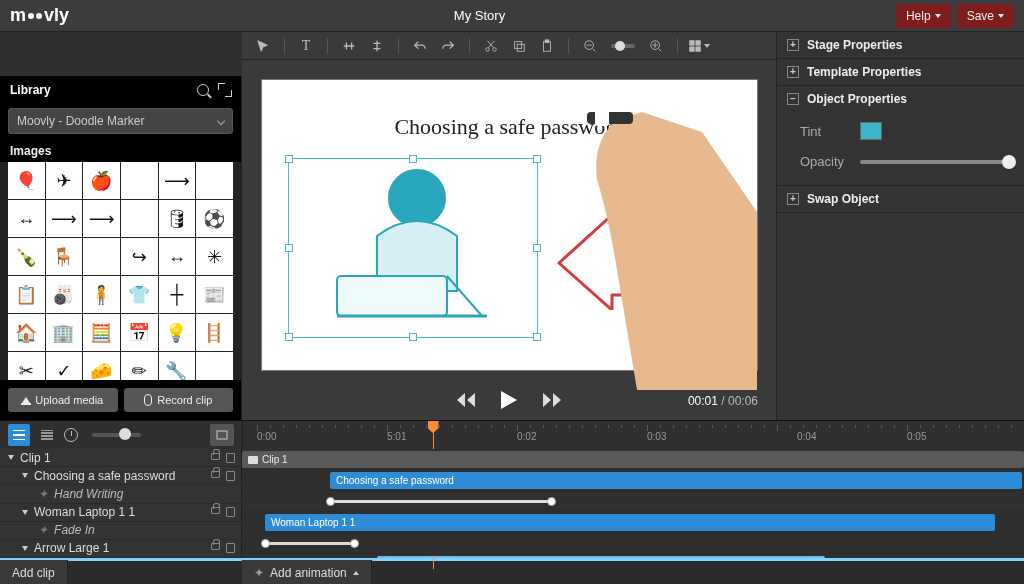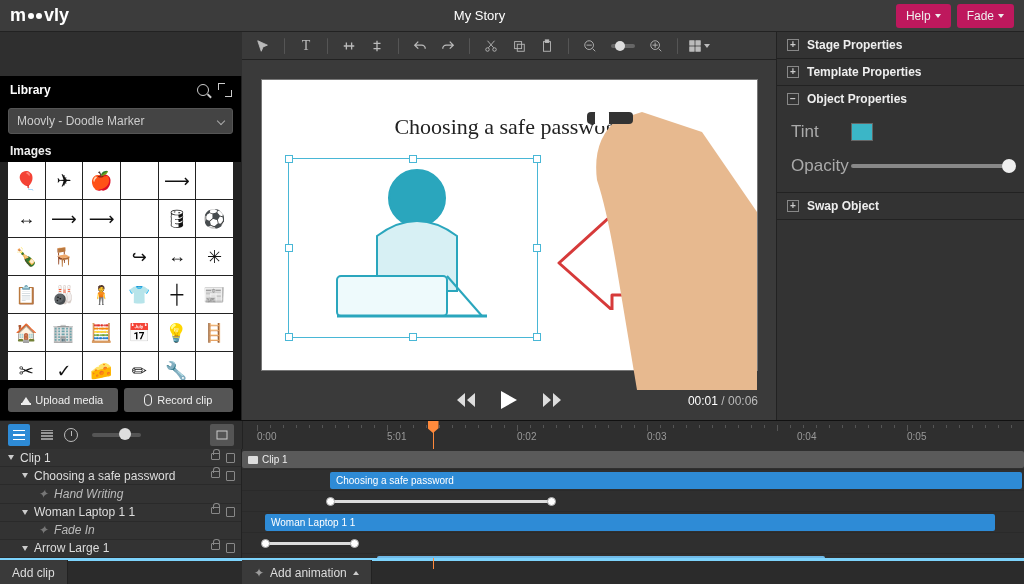--- a/index.html
+++ b/index.html
@@ -3,21 +3,21 @@
 <meta charset="utf-8">
 <style>
   * { box-sizing: border-box; margin: 0; padding: 0; font-family: "Helvetica Neue", Arial, sans-serif; }
   body { width: 1024px; height: 584px; background: #2f2f2f; color: #ddd; font-size: 12px; overflow: hidden; }
 
   
   .topbar { height: 32px; background:#3c3c3c; display:flex; align-items:center; padding:0 10px; border-bottom:1px solid #222; }
   .logo   { font-size:18px; font-weight:700; color:#fff; display:flex; align-items:center; gap:2px;}
   .logo .dot{width:6px;height:6px;background:#fff;border-radius:50%;}
   .project-title{flex:1;text-align:center;color:#fff;font-size:13px;}
-  .top-btn{background:#be185d;color:#eee;border:none;padding:5px 10px;border-radius:3px;margin-left:6px;font-size:12px;display:flex;align-items:center;gap:4px;cursor:pointer;}
+  .top-btn{background:#7f1d1d;color:#eee;border:none;padding:5px 10px;border-radius:3px;margin-left:6px;font-size:12px;display:flex;align-items:center;gap:4px;cursor:pointer;}
   .top-btn .caret{width:0;height:0;border-left:3px solid transparent;border-right:3px solid transparent;border-top:4px solid #eee;}
 
   
   .main{display:flex;height:388px;}
 
   
   .library{width:242px;background:#000000;border-right:1px solid #222;display:flex;flex-direction:column;margin-top:44px;}
   .lib-head{height:28px;display:flex;align-items:center;padding:0 10px;color:#fff;font-weight:600;justify-content:space-between;}
   .lib-head-icons{display:flex;gap:10px;align-items:center;}
   .lib-select{margin:4px 8px 8px;height:26px;background:#444;border:1px solid #555;border-radius:3px;display:flex;align-items:center;justify-content:space-between;padding:0 8px;color:#ccc;cursor:pointer;}
@@ -54,21 +54,21 @@
   .time{position:absolute;right:18px;font-size:12px;color:#bbb;}
   .time .cur{color:#fff;}
 
   
   .props{width:248px;background:#333;border-left:1px solid #222;display:flex;flex-direction:column;}
   .prop-sec{border-bottom:1px solid #222;}
   .prop-head{height:26px;display:flex;align-items:center;padding:0 10px;gap:8px;cursor:pointer;font-weight:600;color:#eee;}
   .pm{width:12px;height:12px;border:1px solid #888;display:flex;align-items:center;justify-content:center;font-size:10px;line-height:1;color:#ccc;}
   .prop-body{padding:10px 14px 16px;display:flex;flex-direction:column;gap:14px;}
   .prop-row{display:flex;align-items:center;}
-  .prop-label{width:60px;color:#aaa;font-size:17px;}
+  .prop-label{width:60px;color:#aaa;font-size:13px;margin-left:9px;}
   .swatch{width:22px;height:18px;background:#3bb6c7;border:1px solid #666;}
   .slider{flex:1;height:4px;background:#888;border-radius:2px;position:relative;}
   .slider .knob{position:absolute;right:-6px;top:-5px;width:14px;height:14px;border-radius:50%;background:#eee;}
 
   
   .timeline{height:164px;display:flex;flex-direction:column;border-top:1px solid #111;background:#2f2f2f;}
   .tl-top{height:28px;display:flex;align-items:center;}
   .tl-left-head{width:242px;display:flex;align-items:center;gap:6px;padding:0 8px;}
   .view-btn{width:22px;height:22px;border-radius:2px;display:flex;align-items:center;justify-content:center;cursor:pointer;}
   .view-btn.active{background:#2e8bd6;}
@@ -129,21 +129,21 @@
 <div class="topbar">
   <div class="logo">
     m<span class="dot"></span><span class="dot"></span>vly
   </div>
   <div class="project-title">My Story</div>
   <button class="top-btn">
     <span>Help</span>
       <span class="caret"></span>
   </button>
   <button class="top-btn">
-    <span>Fade</span>
+    <span>Save</span>
       <span class="caret"></span>
   </button>
 </div>
 
 <div class="main">
 
   <div class="library">
     <div class="lib-head">
       <span>Library</span>
       <div class="lib-head-icons">

